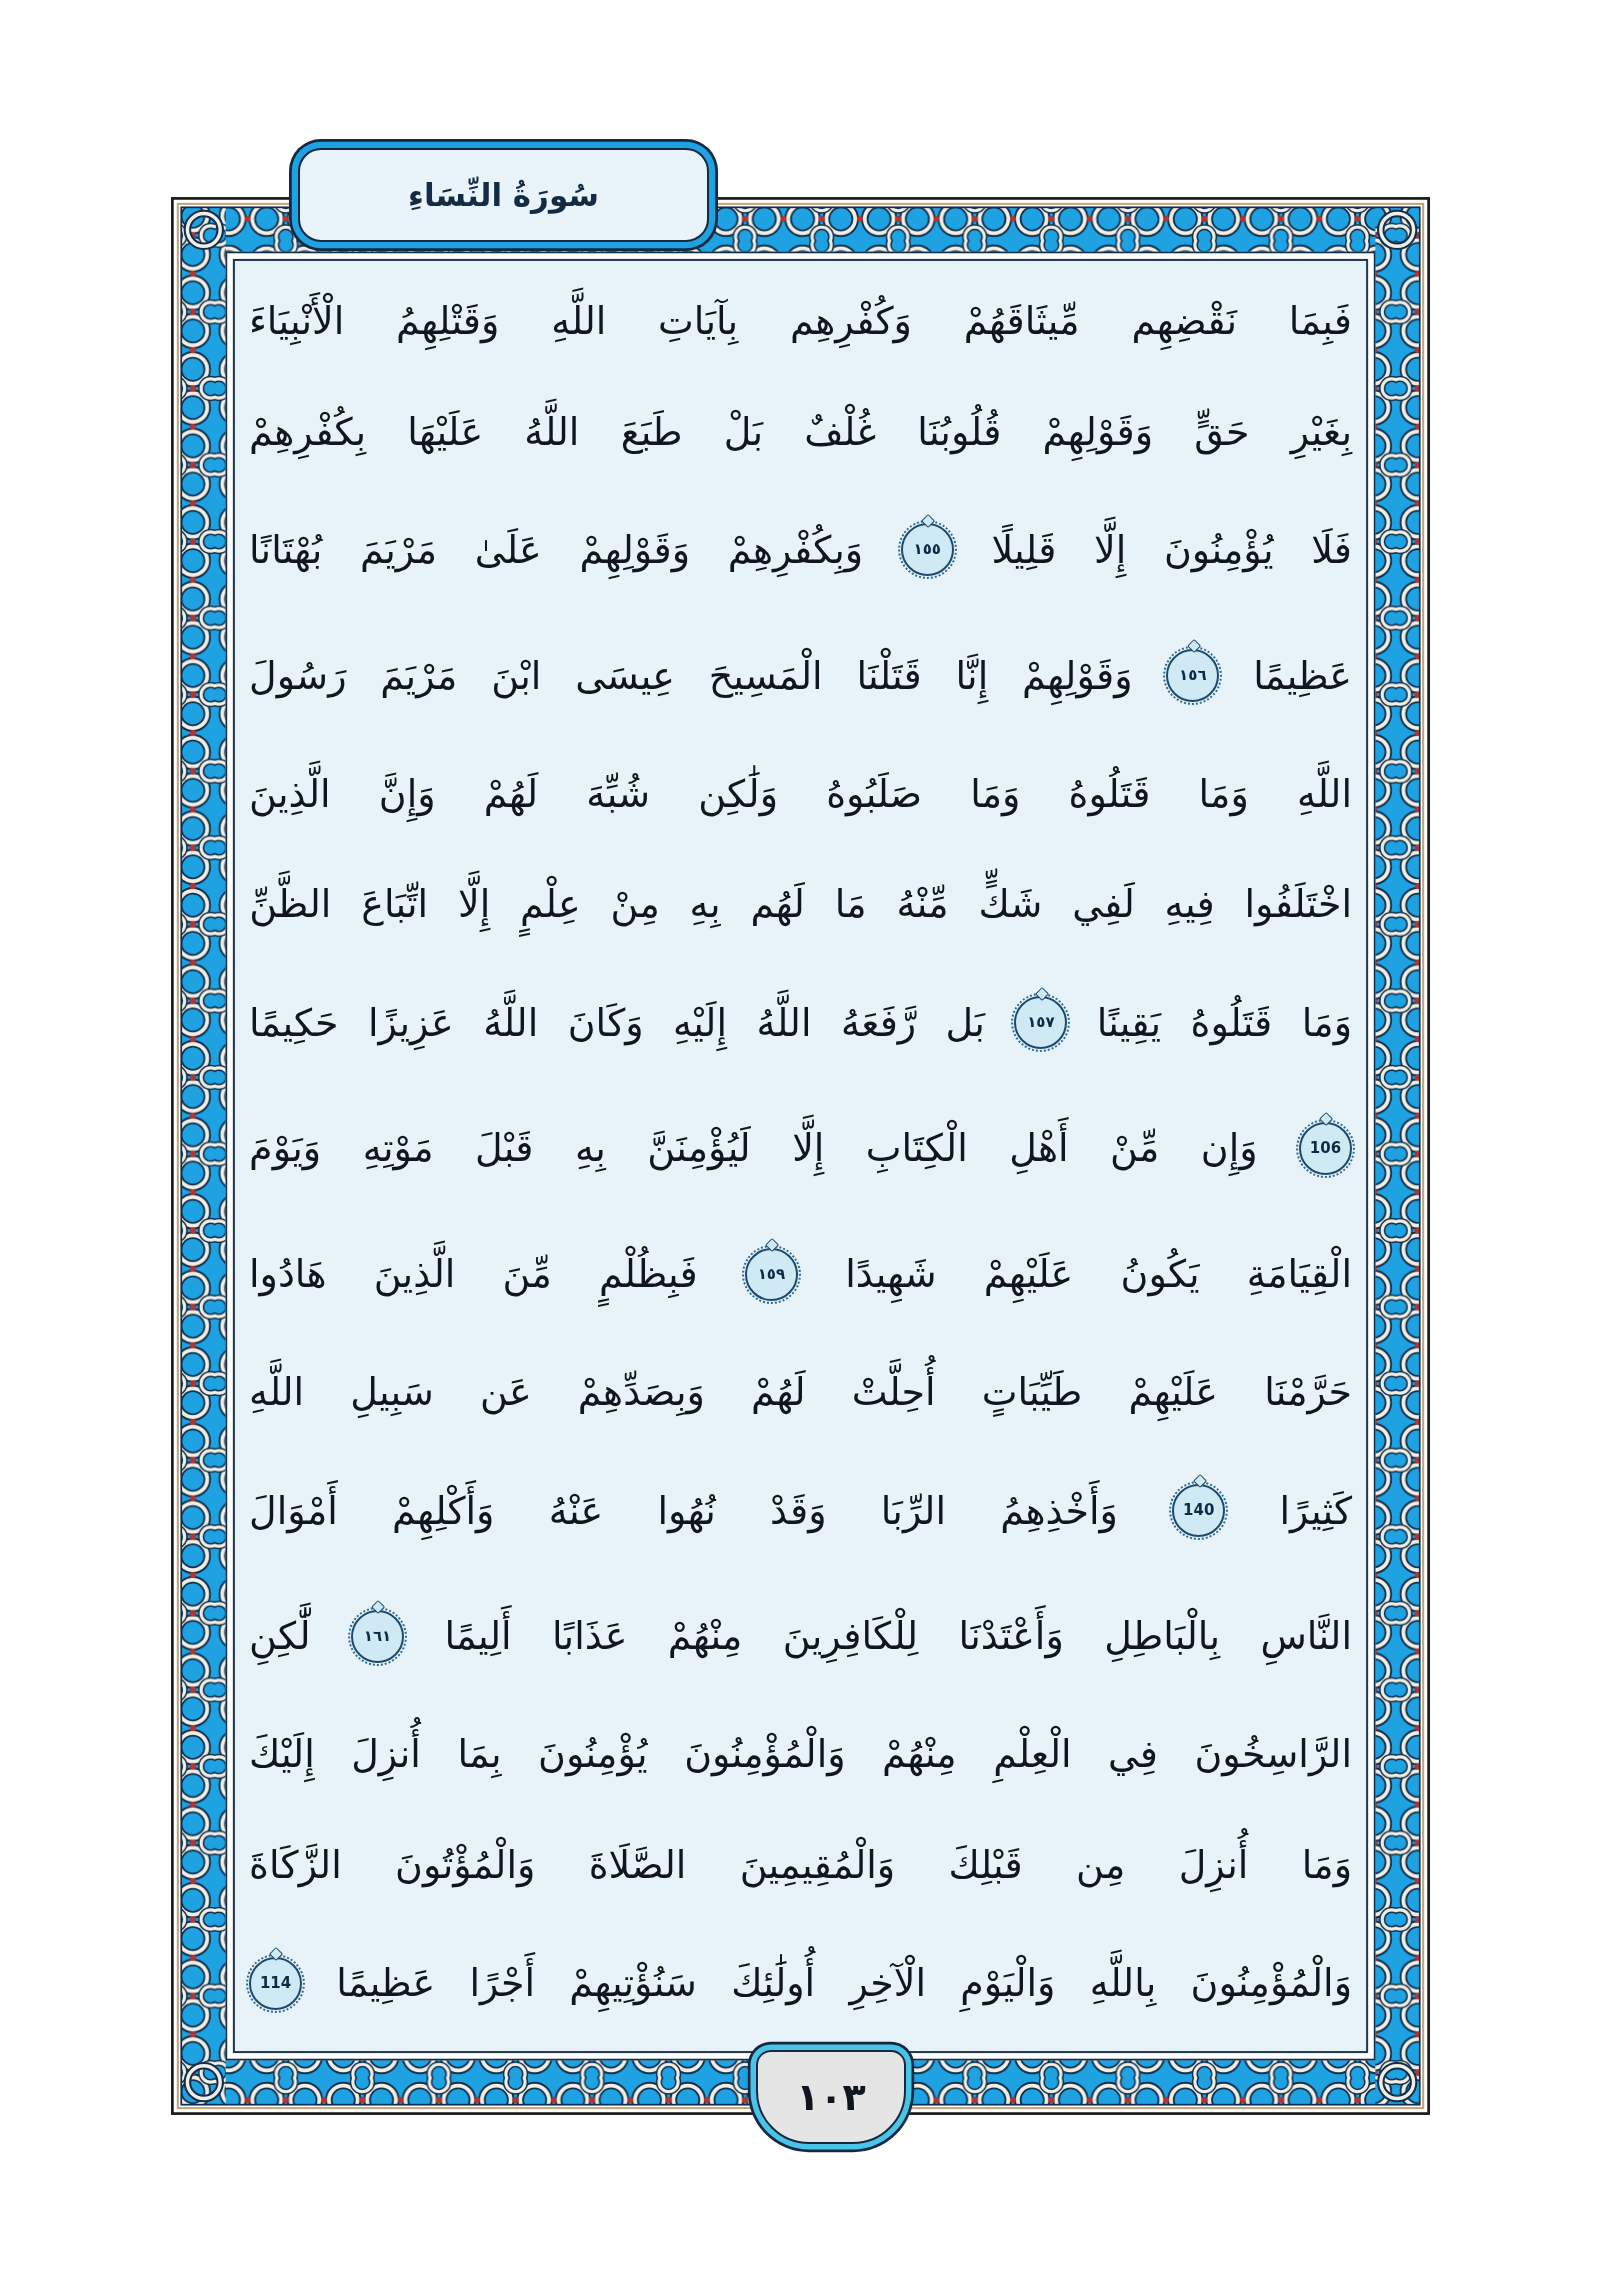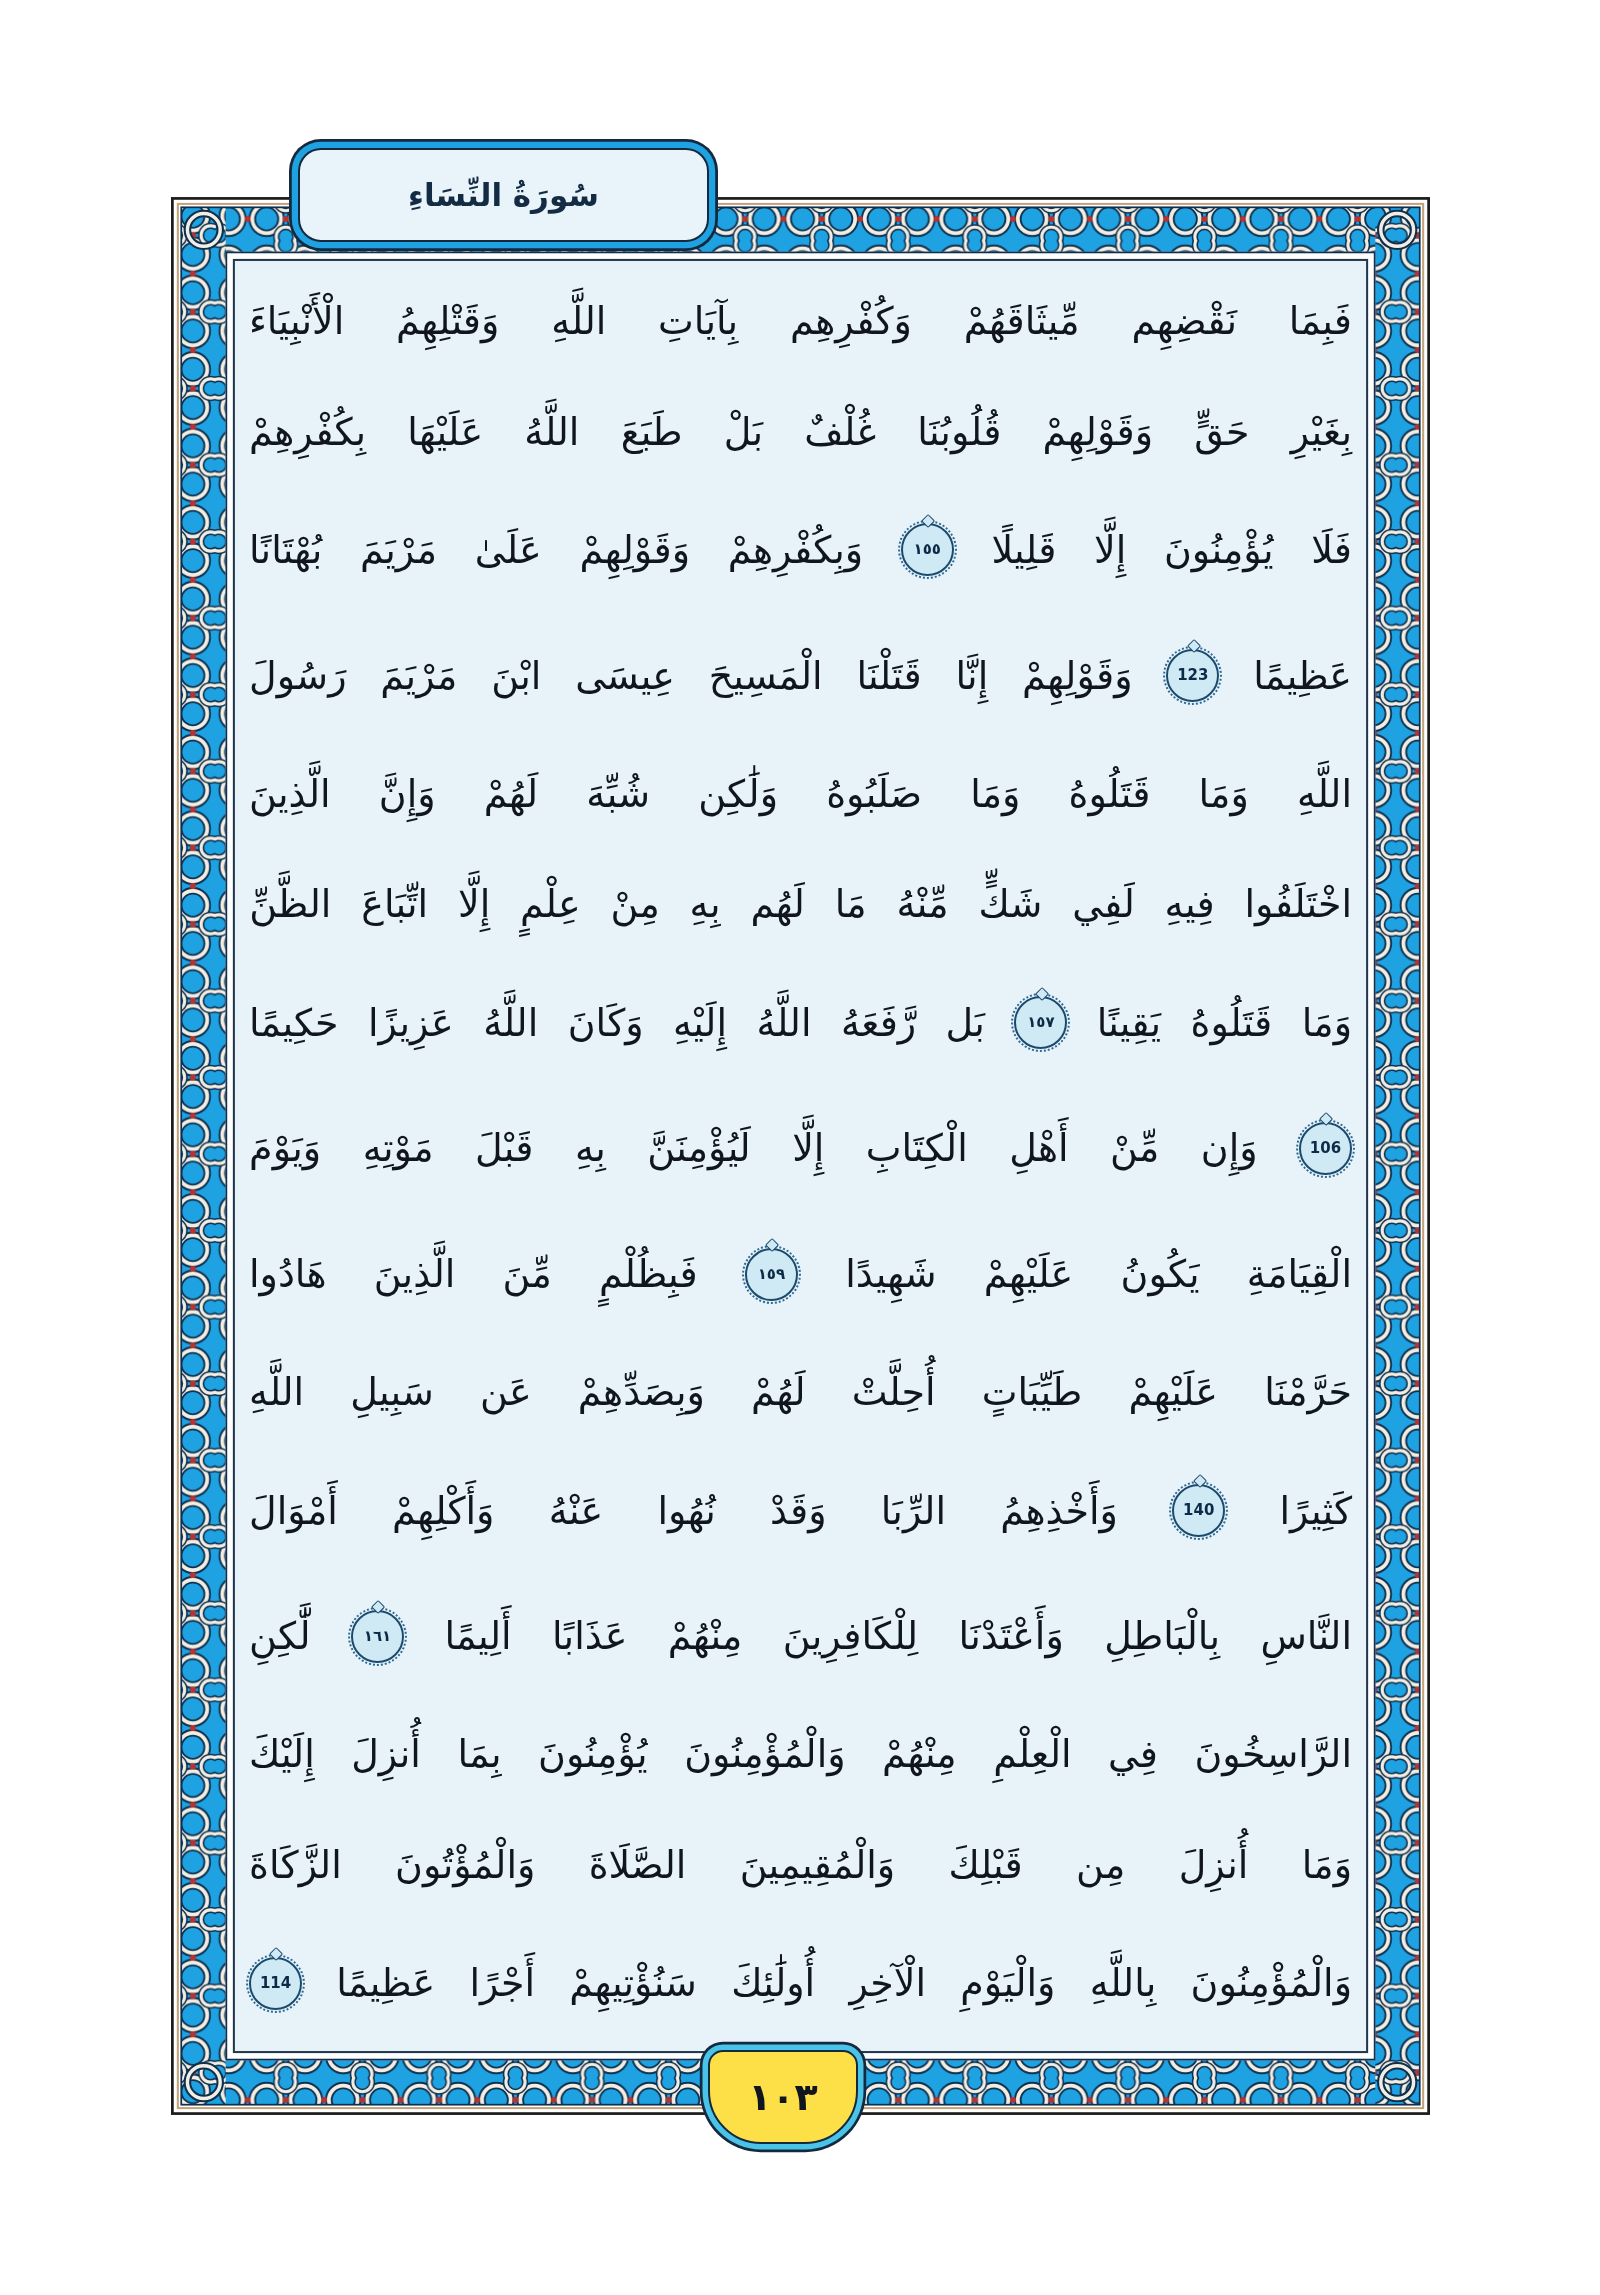--- a/index.html
+++ b/index.html
@@ -7,23 +7,23 @@
          font-family:"DejaVu Sans",sans-serif;}
   .frame-svg{position:absolute;left:171px;top:197px;width:1259px;height:1918px;}
   
   .tab{position:absolute;display:flex;align-items:center;justify-content:center;
        background:#e9f3fa;border:2.7px solid #15293e;border-radius:23px;
        box-shadow:0 0 0 6.2px #1ea2e2,0 0 0 9px #15293e;z-index:5;}
   .tab-surah{left:298px;top:148px;width:407px;height:90px;}
   .tab-juz{left:1137px;top:148px;width:256px;height:90px;}
   .tab-label{color:#132c44;font-weight:bold;font-size:31px;line-height:1;direction:rtl;}
   .tab-juz .tab-label{font-size:27px;}
-  .page-tab{position:absolute;left:708px;top:2050px;width:146px;height:90px;
+  .page-tab{position:absolute;left:756px;top:2050px;width:146px;height:90px;
             display:flex;align-items:center;justify-content:center;
-            background:#fde047;border:2.7px solid #15293e;border-radius:15px 15px 53px 53px;
+            background:#e5e5e5;border:2.7px solid #15293e;border-radius:15px 15px 53px 53px;
             box-shadow:0 0 0 5.5px #49c3e8,0 0 0 8.2px #15293e;z-index:5;}
   .page-num{color:#10151f;font-weight:bold;font-size:38px;line-height:1;}
   
   .text-area{position:absolute;left:234px;top:260px;width:1133px;height:1792px;
              display:flex;flex-direction:column;justify-content:space-around;
              padding:5.5px 0;box-sizing:border-box;z-index:3;direction:rtl;}
   .qline{display:flex;flex-direction:row;justify-content:space-between;align-items:center;
          padding:0 15px;direction:rtl;color:#10151f;font-size:38px;line-height:1;
          white-space:nowrap;}
   .qline .word{display:inline-block;}
@@ -139,21 +139,21 @@
         </span>
         <span class="word">وَبِكُفْرِهِمْ</span>
         <span class="word">وَقَوْلِهِمْ</span>
         <span class="word">عَلَىٰ</span>
         <span class="word">مَرْيَمَ</span>
         <span class="word">بُهْتَانًا</span>
       </div>
       <div class="qline">
         <span class="word">عَظِيمًا</span>
         <span class="marker">
-          <span class="marker-num">123</span>
+          <span class="marker-num">١٥٦</span>
         </span>
         <span class="word">وَقَوْلِهِمْ</span>
         <span class="word">إِنَّا</span>
         <span class="word">قَتَلْنَا</span>
         <span class="word">الْمَسِيحَ</span>
         <span class="word">عِيسَى</span>
         <span class="word">ابْنَ</span>
         <span class="word">مَرْيَمَ</span>
         <span class="word">رَسُولَ</span>
       </div>

